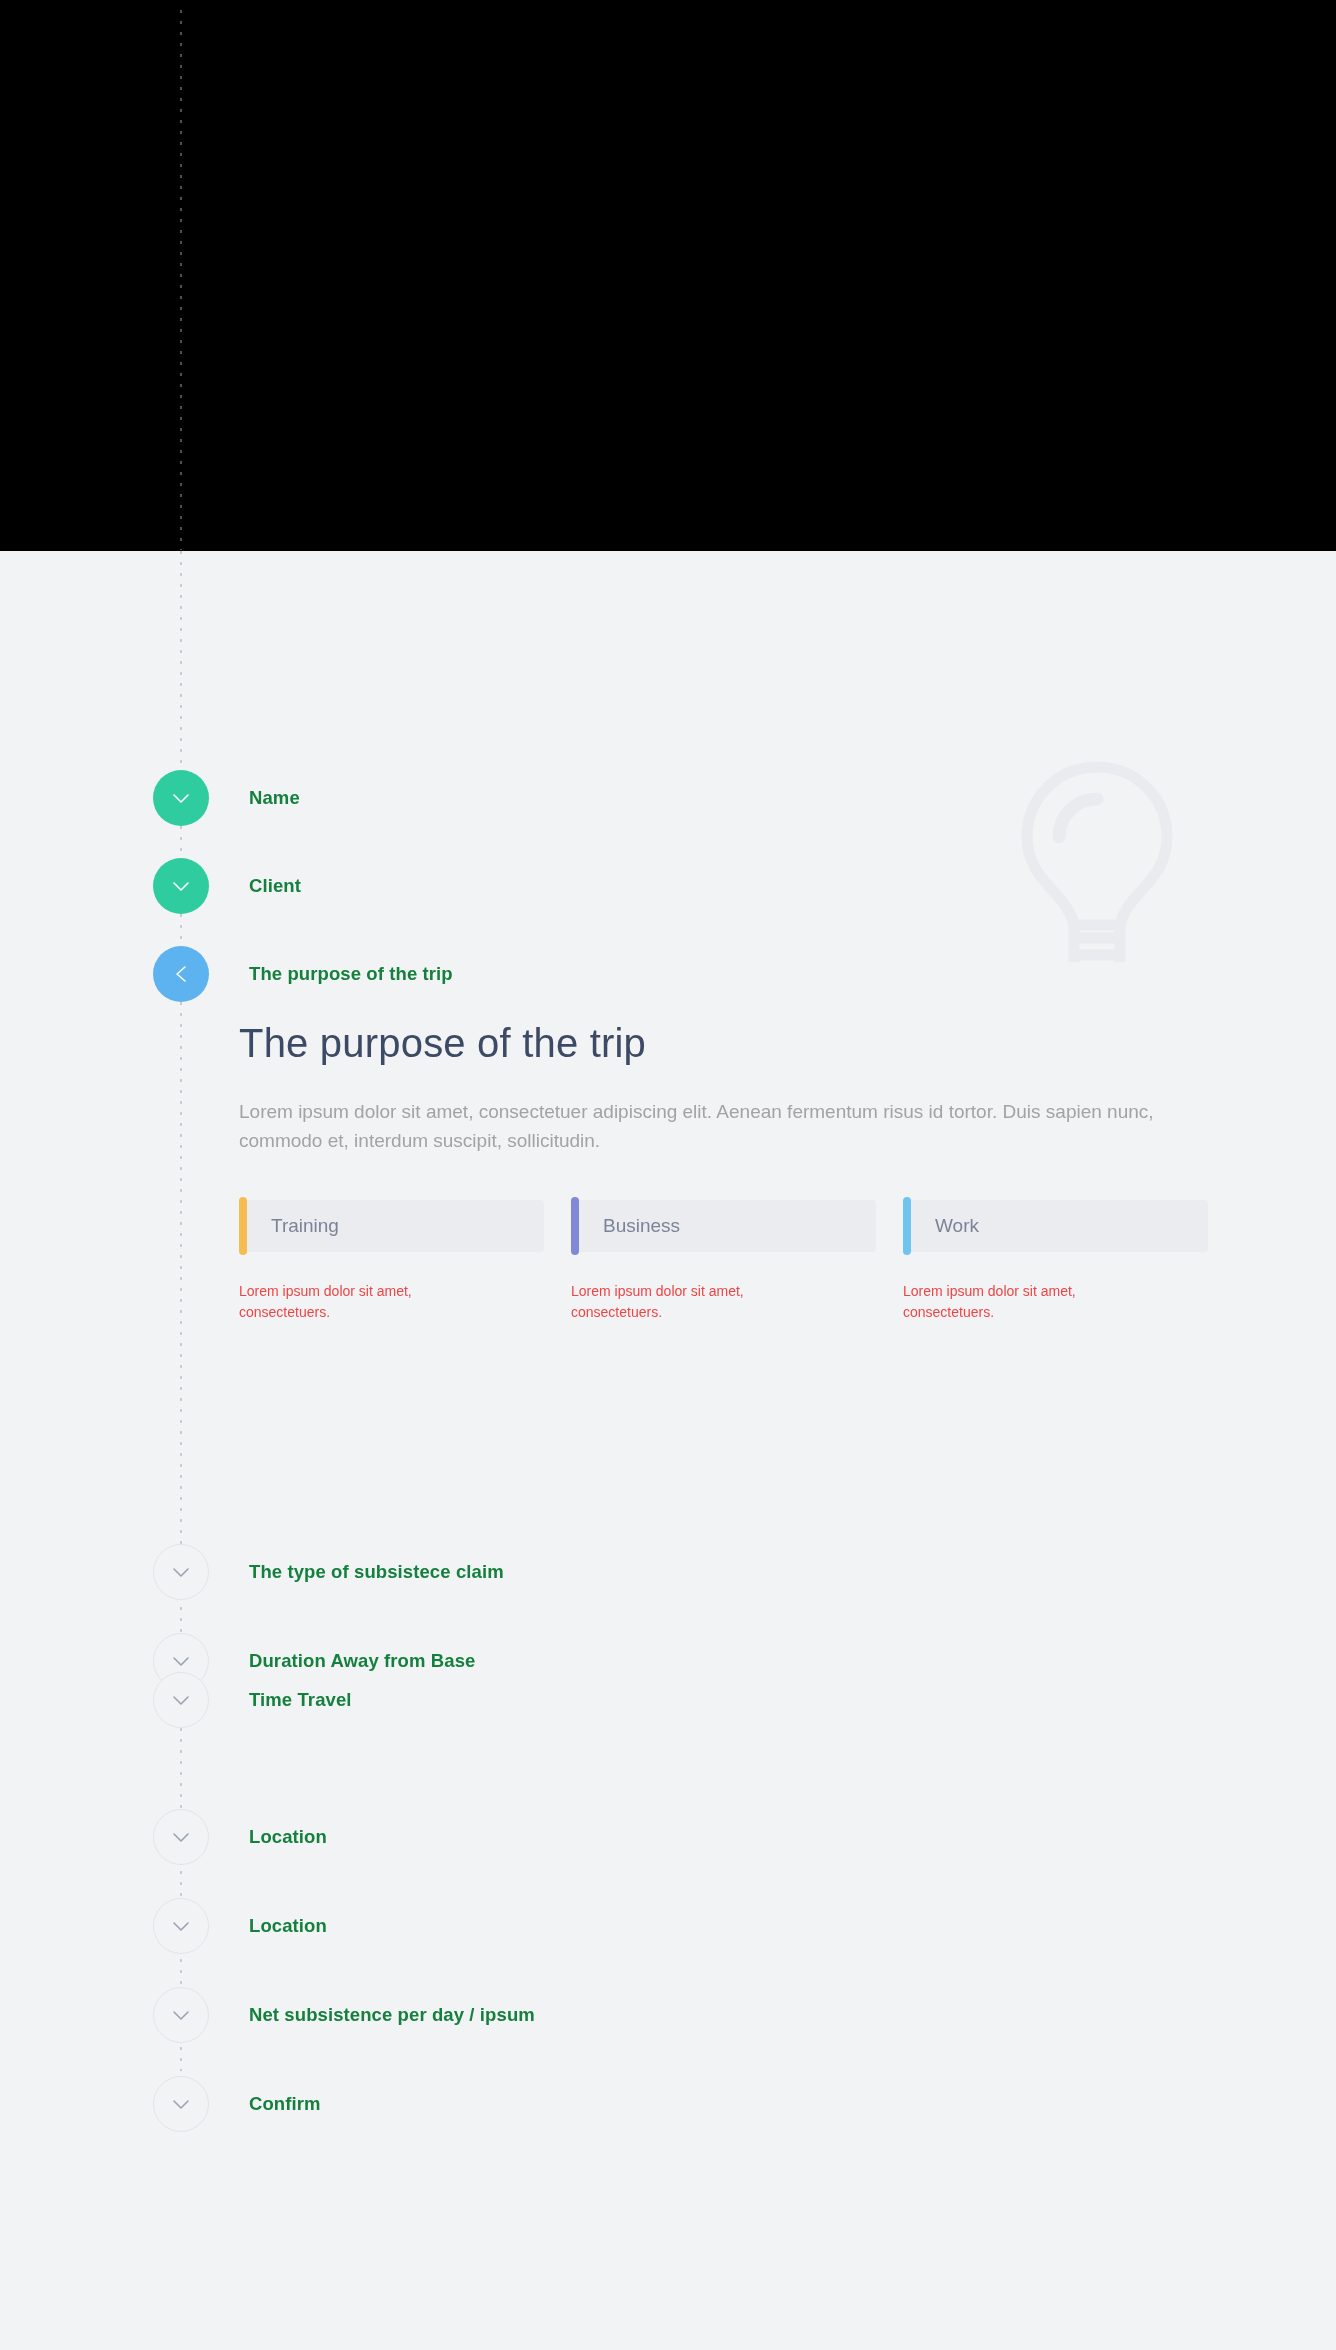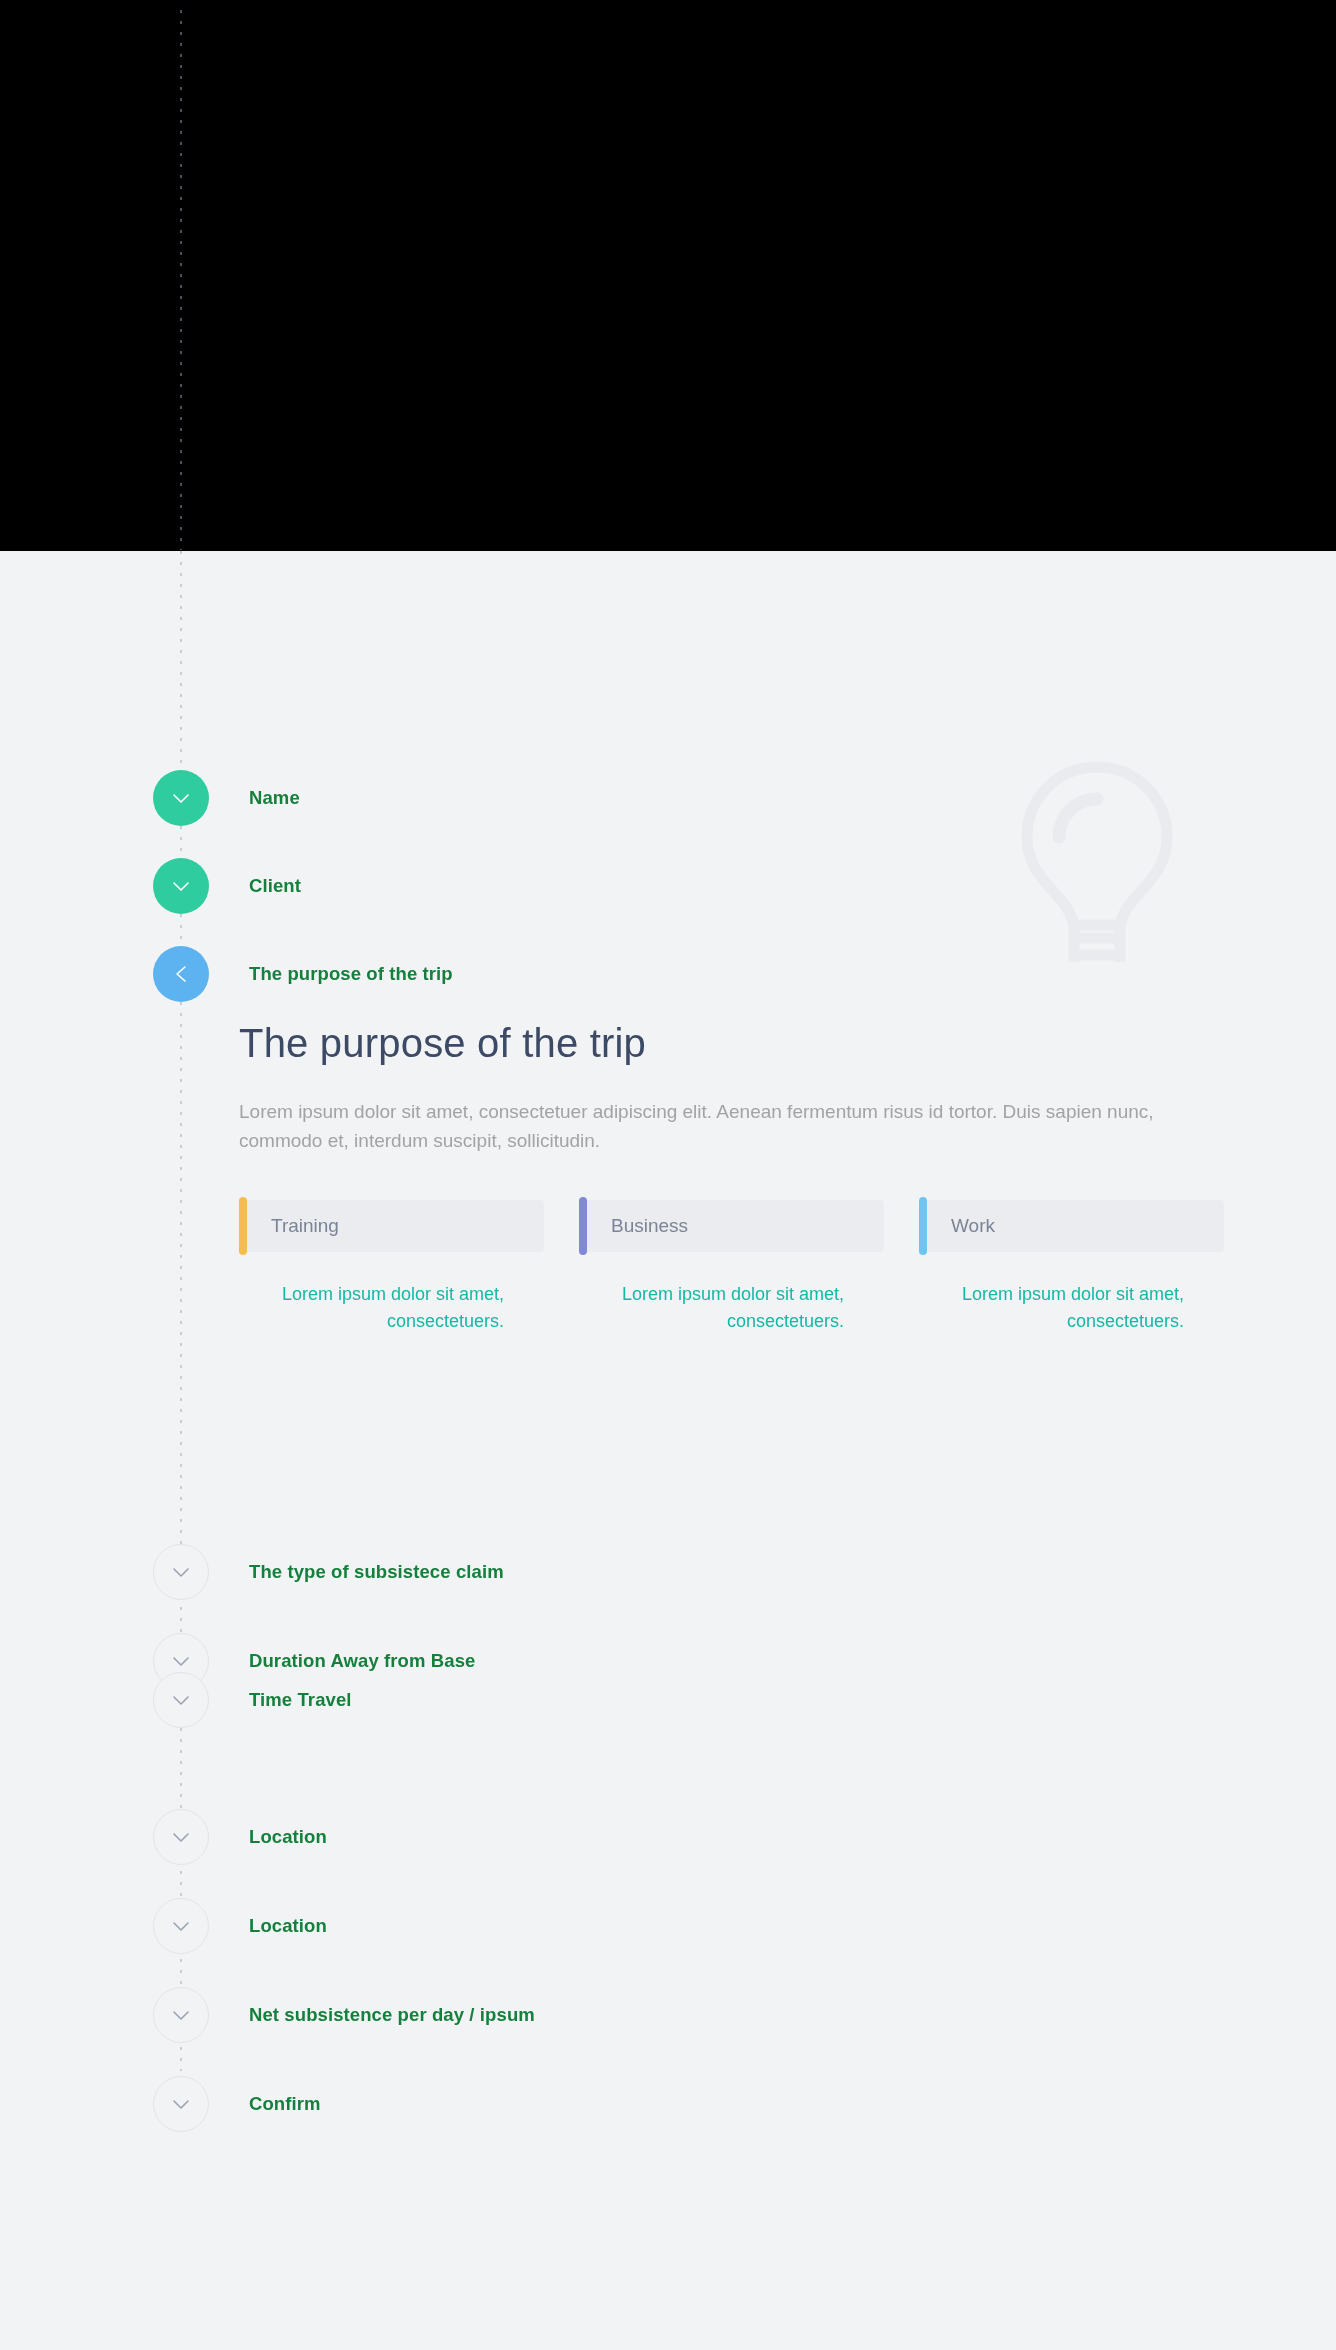--- a/index.html
+++ b/index.html
@@ -138,22 +138,21 @@
     margin-top: 32px;
     font-size: 19px;
     line-height: 1.52;
     color: #a3a3a3;
     max-width: 950px;
   }
 
   .cards {
     margin-top: 44px;
     display: flex;
-    gap: 35px;
-    text-align: right;
+    gap: 27px;
   }
   .card-col { width: 305px; }
 
   .card-head {
     display: flex;
     align-items: stretch;
     height: 52px;
     background: #ebecef;
     border-radius: 4px;
     overflow: visible;
@@ -167,23 +166,23 @@
   }
   .card-head-label {
     display: flex;
     align-items: center;
     padding-left: 24px;
     font-size: 19px;
     color: #7b8496;
   }
   .card-body {
     margin-top: 29px;
-    font-size: 18px;
+    font-size: 14px;
     line-height: 1.52;
-    color: #14b8a6;
+    color: #ef4444;
     max-width: 265px;
   }
 </style>
 </head>
 <body>
 
 <div id="page">
 
   <div class="top-band"></div>
   <div class="page-body"></div>

